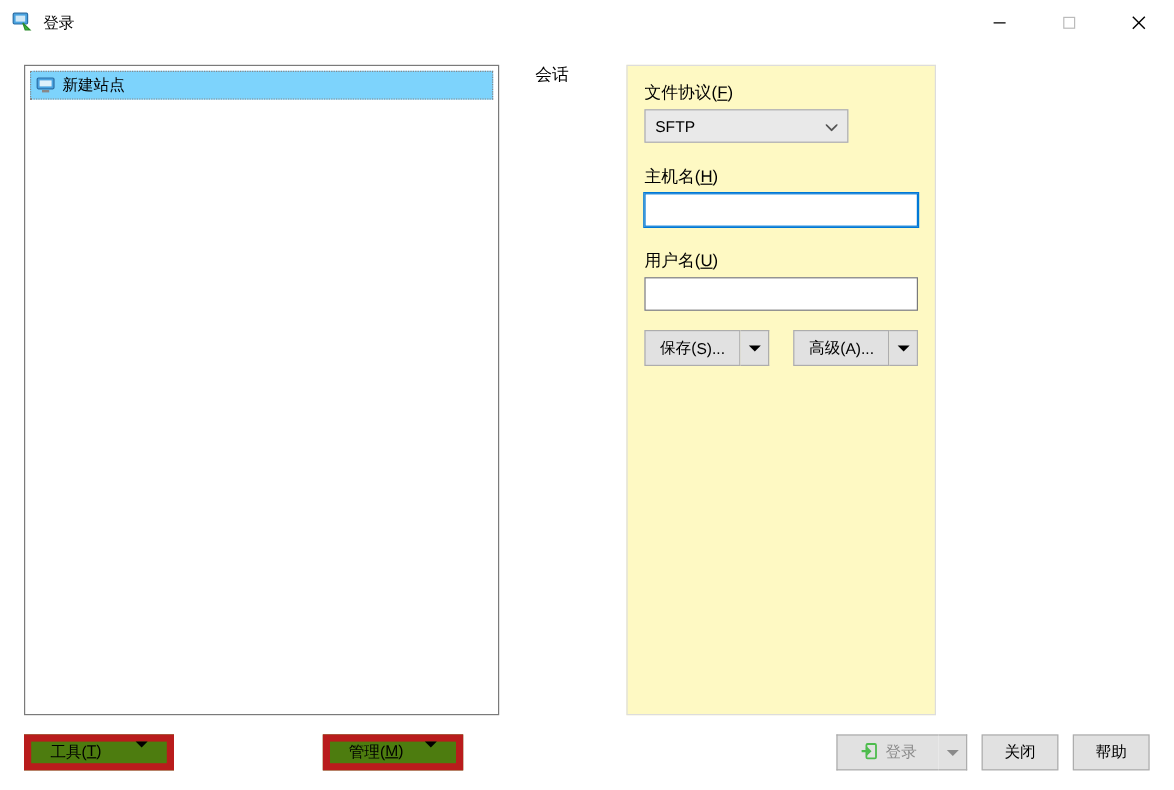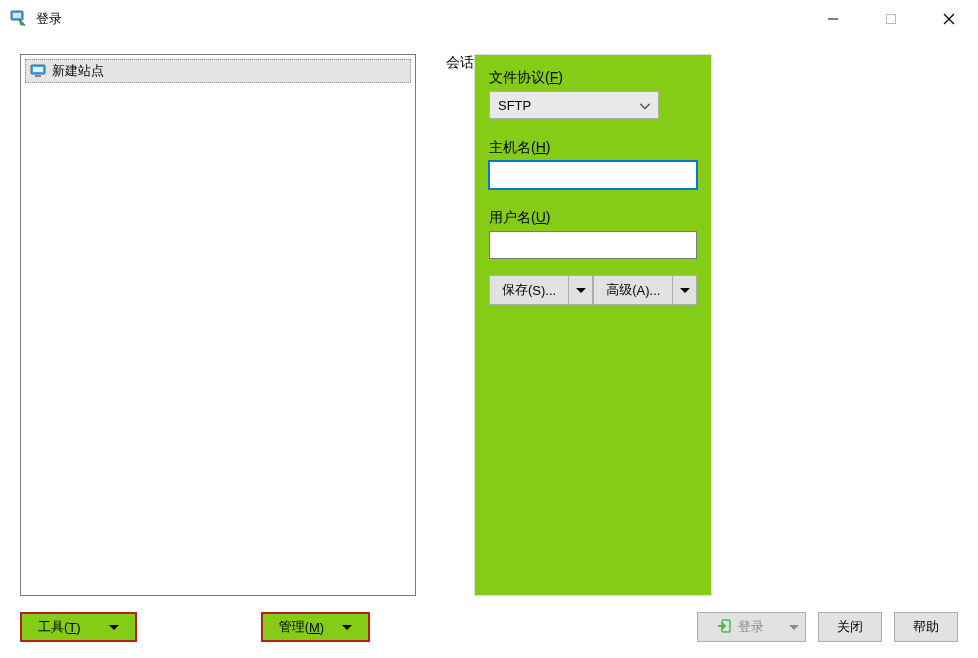--- a/index.html
+++ b/index.html
@@ -50,39 +50,40 @@
       border: 1px solid #7a7a7a;
       background: #fff;
       overflow: auto;
       padding: 2px;
     }
     .site-item {
       display: flex;
       align-items: center;
       gap: 6px;
       padding: 2px 4px;
-      background: #e5e5e5;
+      background: #7dd3fc;
       border: 1px dotted #888;
       margin: 2px;
     }
     .site-item-icon { width: 16px; height: 16px; display:flex; align-items:center; justify-content:center; }
     .right-panel {
       flex: 1;
       display: flex;
       flex-direction: row;
     }
     .group-title {
       font-size: 14px;
       margin-bottom: 4px;
       padding-left: 2px;
     }
     .session-box {
       border: 1px solid #ddd;
-      background: #84cc16;
+      background: #fef9c3;
       padding: 14px 14px 16px 14px;
+      margin-left: 48px;
     }
     .field-label {
       font-size: 14px;
       margin-bottom: 4px;
     }
     .field-label .mnemonic { text-decoration: underline; }
     .protocol-select {
       width: 170px; height: 28px;
       border: 1px solid #adadad;
       background: #e9e9e9;
@@ -121,21 +122,21 @@
       right: 2px; top: 2px;
       width: 16px; height: 24px;
       border: 1px solid #adadad;
       display: flex; flex-direction: column;
     }
     .spin-btn { flex: 1; display:flex; align-items:center; justify-content:center; background:#e9e9e9; font-size: 7px; line-height:1; }
     .spin-btn + .spin-btn { border-top: 1px solid #adadad; }
     .creds-row { display: flex; gap: 14px; margin-top: 2px; }
     .creds-col { flex: 1; }
     .sec-gap { height: 18px; }
-    .actions-row { display:flex; justify-content: space-between; margin-top: 16px; }
+    .actions-row { display:flex; justify-content: space-between; margin-top: 16px; gap: 20px; }
     .split-btn {
       display:flex; height: 30px;
     }
     .split-main {
       border: 1px solid #adadad;
       background: #e1e1e1;
       padding: 0 12px;
       display:flex; align-items:center;
       font-size: 13px;
     }
@@ -159,24 +160,24 @@
       background: #e1e1e1;
       padding: 0 18px;
       display:flex; align-items:center;
       font-size: 13px;
       gap: 6px;
     }
     .btn-with-arrow {
       display:flex; height: 30px;
     }
     .btn-with-arrow .main {
-      border: 2px solid #b91c1c;
-      background: #84cc16;
+      border: 6px solid #b91c1c;
+      background: #4d7c0f;
       padding: 0 16px;
-      display:flex; align-items:center;
+      display:flex; align-items:flex-start;
     }
     .btn.disabled { color: #8a8a8a; }
     .btn.disabled .login-icon { opacity: 0.9; }
     .bottom-bar .spacer { flex:1; }
     .c-arrow-down {
       width: 0; height: 0;
       border-left: 5px solid transparent;
       border-right: 5px solid transparent;
       border-top: 5px solid #000;
     }

